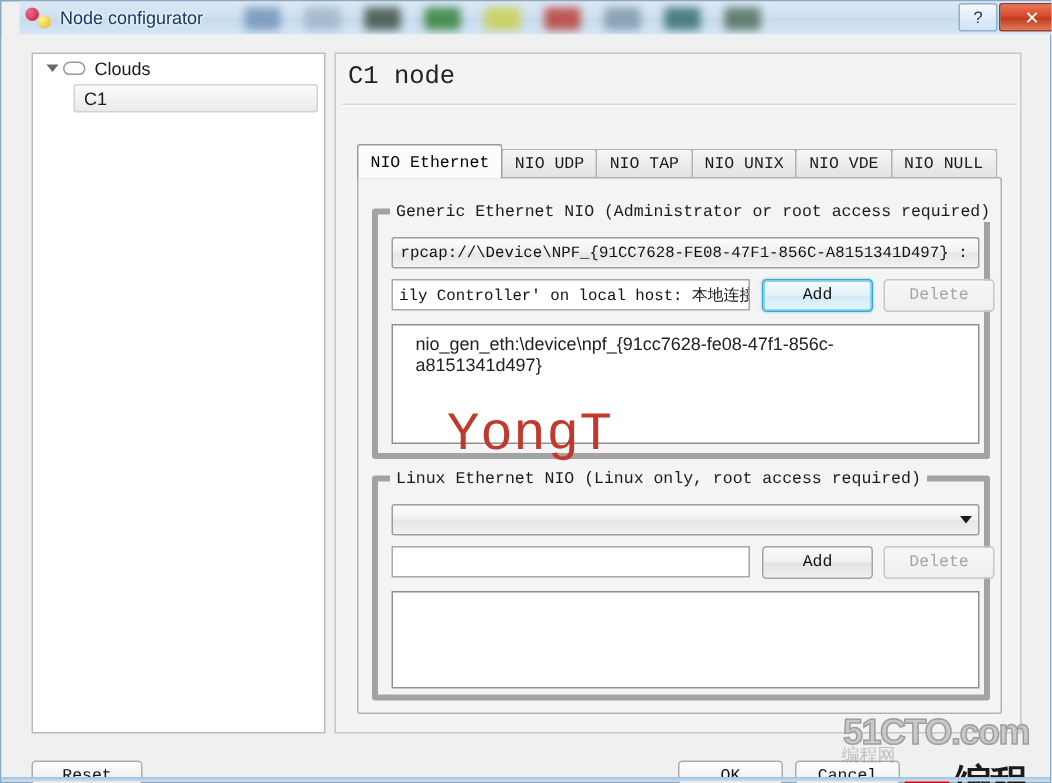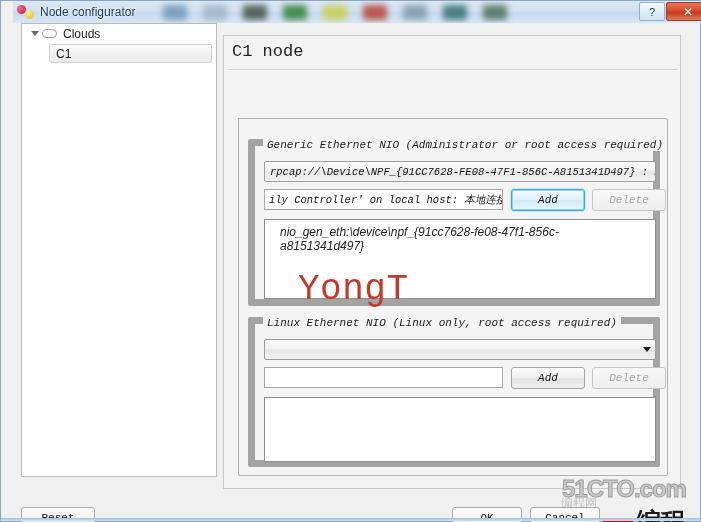--- a/index.html
+++ b/index.html
@@ -59,21 +59,21 @@
 
   
   #body {
     position: absolute; left: 0; top: 22px;
     width: 699px; height: 496px;
     background: #f0f0f0;
   }
 
   
   #tree-panel {
-    position: absolute; left: 20px; top: 0;
+    position: absolute; left: 20px; top: 12px;
     width: 196px; height: 454px;
     background: #fff; border: 1px solid #b9b9b9;
   }
   .tree-row {
     display: flex; align-items: center; height: 19px;
     font-size: 12px; color: #1b1b1b; padding-left: 6px;
   }
   .tw { width: 14px; display: flex; align-items: center; justify-content: center; }
   .tri-down {
     width: 0; height: 0;
@@ -130,21 +130,21 @@
     height: 23px; background: #fcfcfc; color: #000;
     padding-top: 6px; border-color: #9b9b9b; position: relative; z-index: 3;
   }
   #tab-content {
     position: absolute; left: 14px; top: 82px;
     width: 430px; height: 358px;
     background: #f4f4f4; border: 1px solid #b2b2b2; border-radius: 0 2px 2px 2px;
   }
 
   
-  .group { position: absolute; border: 7px solid #a3a3a3; border-radius: 2px; font-style: italic; }
+  .group { position: absolute; border: 4px solid #a3a3a3; border-radius: 2px; }
   .group > .legend {
     position: absolute; top: -7px; left: 8px; padding: 0 4px;
     background: #f4f4f4;
     font-family: "Liberation Mono", monospace; font-size: 11px; color: #1b1b1b;
     white-space: nowrap;
   }
   #group-generic { left: 9px; top: 20px; width: 412px; height: 167px; }
   #group-linux  { left: 9px; top: 198px; width: 412px; height: 150px; }
 
   .combo {
@@ -282,20 +282,28 @@
         <span>C1</span>
       </div>
     </div>
 
     <div id="reset-btn" class="footer-btn">Reset</div>
 
     <div id="right-panel">
       <div id="node-title">C1 node</div>
       <div id="title-rule"></div>
 
+      <div id="tabs">
+        <div class="tab active">NIO Ethernet</div>
+        <div class="tab">NIO UDP</div>
+        <div class="tab">NIO TAP</div>
+        <div class="tab">NIO UNIX</div>
+        <div class="tab">NIO VDE</div>
+        <div class="tab">NIO NULL</div>
+      </div>
 
       <div id="tab-content">
 
         <div class="group" id="group-generic">
           <div class="legend">Generic Ethernet NIO (Administrator or root access required)</div>
 
           <div class="combo" style="left:9px; top:15px; width:392px;">
             <span>rpcap://\Device\NPF_{91CC7628-FE08-47F1-856C-A8151341D497} : Ne</span>
 
           </div>

